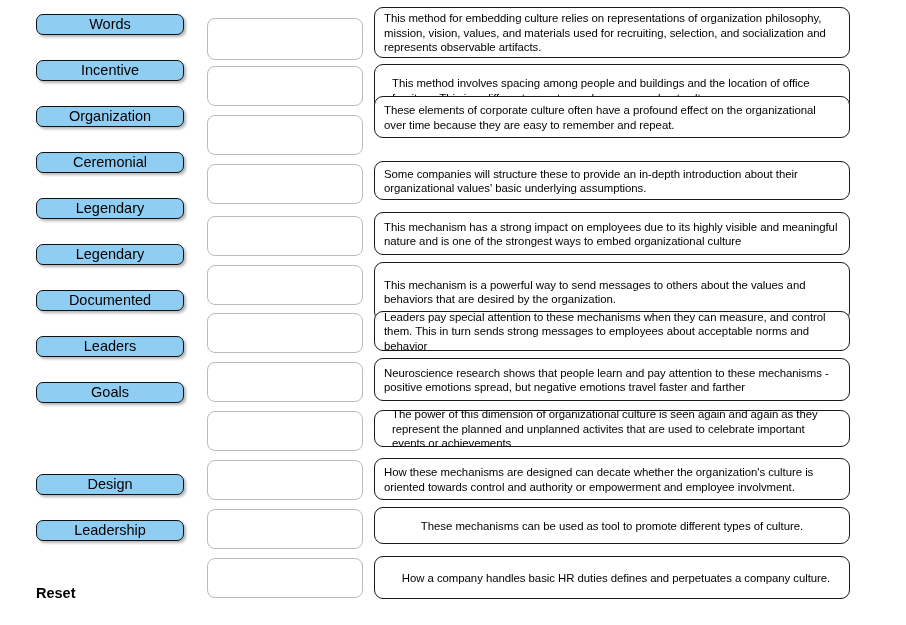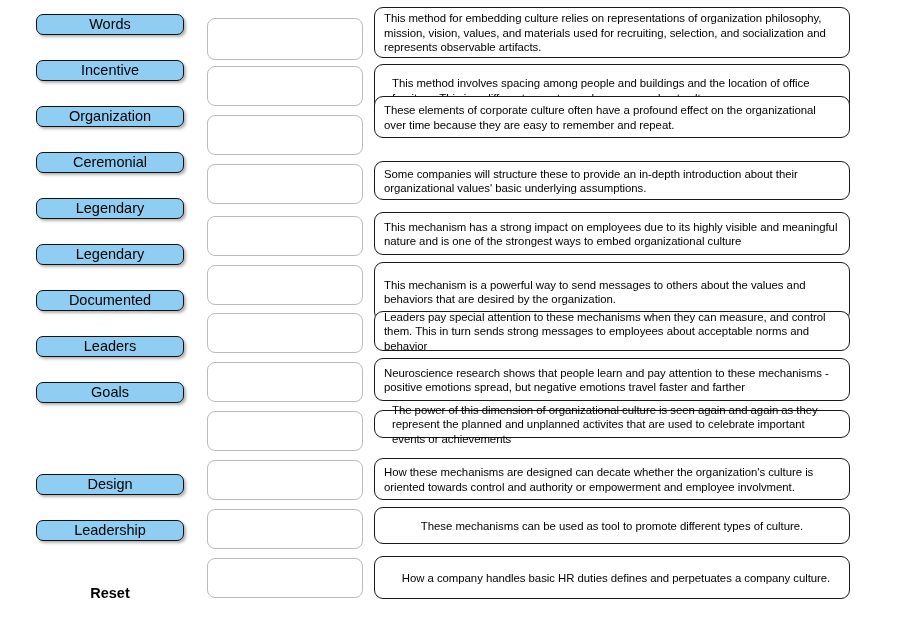--- a/index.html
+++ b/index.html
@@ -46,21 +46,20 @@
     white-space: nowrap;
   }
   #reset-button {
     position: absolute;
     left: 36px;
     width: 148px;
     top: 583px;
     height: 20px;
     display: flex;
     align-items: center;
-    justify-content: center;
     background: transparent;
     border: none;
     cursor: pointer;
   }
   #reset-button .reset-label {
     font-size: 14.5px;
     font-weight: bold;
     color: #000000;
   }
 
@@ -190,21 +189,21 @@
     </div>
   <div class="definition-card" style="top:262px; height:59px">
       <span class="definition-text">This mechanism is a powerful way to send messages to others about the values and behaviors that are desired by the organization.</span>
     </div>
   <div class="definition-card" style="top:311px; height:40px">
       <span class="definition-text">Leaders pay special attention to these mechanisms when they can measure, and control them. This in turn sends strong messages to employees about acceptable norms and behavior</span>
     </div>
   <div class="definition-card" style="top:358px; height:43px">
       <span class="definition-text">Neuroscience research shows that people learn and pay attention to these mechanisms - positive emotions spread, but negative emotions travel faster and farther</span>
     </div>
-  <div class="definition-card indented" style="top:410px; height:28px">
+  <div class="definition-card indented" style="top:410px; height:37px">
       <span class="definition-text">The power of this dimension of organizational culture is seen again and again as they represent the planned and unplanned activites that are used to celebrate important events or achievements</span>
     </div>
   <div class="definition-card" style="top:458px; height:42px">
       <span class="definition-text">How these mechanisms  are designed can decate whether the organization's culture is oriented towards control and authority or empowerment and employee involvment.</span>
     </div>
   <div class="definition-card" style="top:507px; height:37px">
       <span class="definition-text">These mechanisms can be used as tool to promote different types of culture.</span>
     </div>
   <div class="definition-card indented" style="top:556px; height:43px">
       <span class="definition-text">How a company handles basic HR duties defines and perpetuates a company culture.</span>

